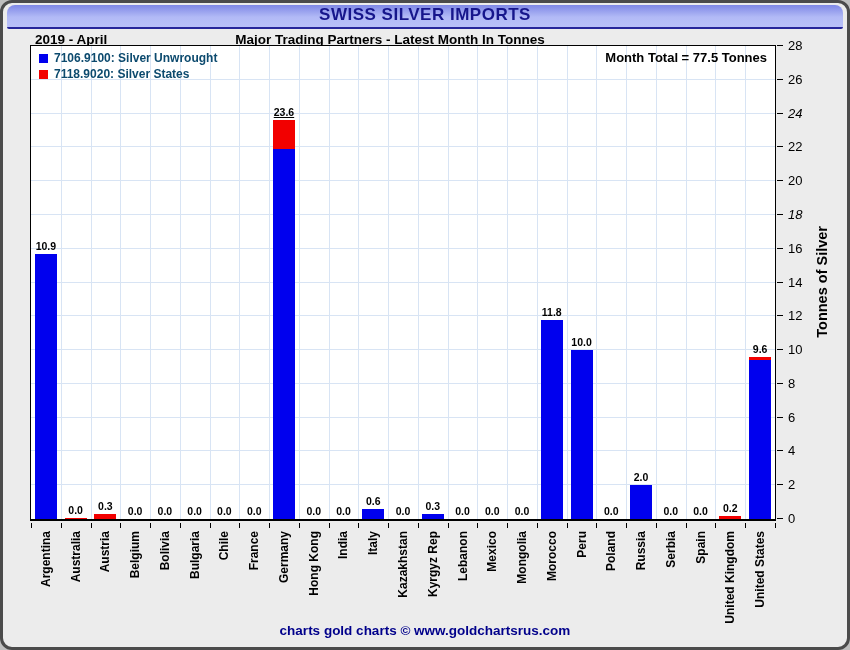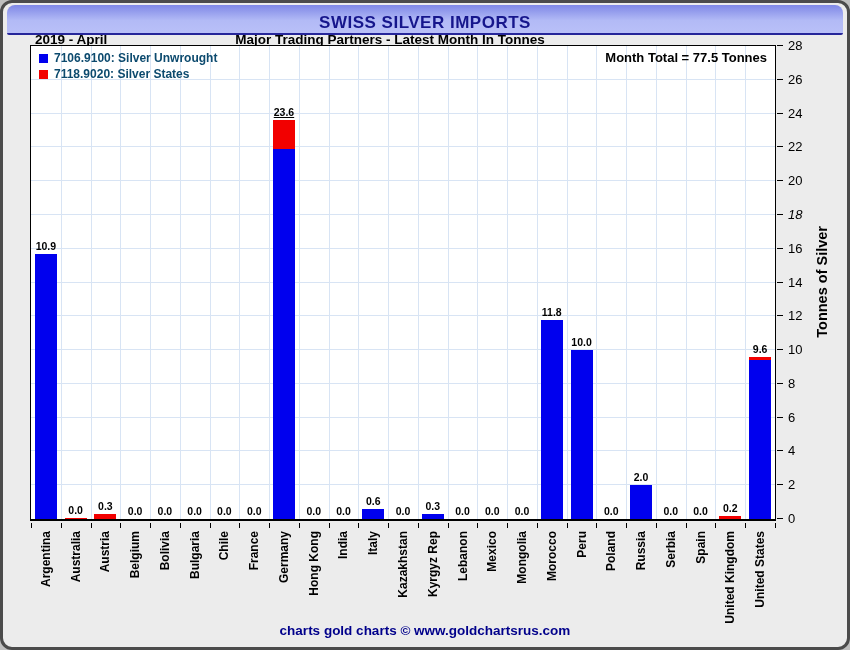--- a/index.html
+++ b/index.html
@@ -3,25 +3,25 @@
 <meta charset="utf-8">
 <style>
   * { margin:0; padding:0; box-sizing:border-box; }
   html,body { width:850px; height:650px; background:#bfbfbf; font-family:"Liberation Sans", sans-serif; }
   .frame {
     position:relative; width:850px; height:650px;
     background:#ececec; border:3px solid #4b4b4b; border-radius:12px;
     overflow:hidden;
   }
   .titlebar {
-    position:absolute; left:4px; right:4px; top:2px; height:30px;
+    position:absolute; left:4px; right:4px; top:2px; height:24px;
     background:linear-gradient(180deg,#7f88e6 0%, #b2baf6 55%, #b9c0f8 100%);
     border-radius:8px 8px 2px 2px;
     border-bottom:2px solid #26269a;
-    display:flex; align-items:flex-end; justify-content:center;
+    display:flex; align-items:flex-start; justify-content:center;
   }
   .titlebar .title-text {
     color:#16168c; font-size:17px; font-weight:bold; letter-spacing:0.5px;
   }
   .subtitle-row { position:absolute; left:0; right:0; top:29px; height:16px; }
   .sub-left {
     position:absolute; left:32px; top:0; font-size:13.5px; font-weight:bold; color:#000;
   }
   .sub-center {
     position:absolute; left:0; right:70px; top:0; text-align:center;
@@ -203,21 +203,21 @@
       <div class="ytick-label" style="bottom: 229.5px;">14</div>
       <div class="ytick" style="bottom: 270.286px;"></div>
       <div class="ytick-label" style="bottom: 263.286px;">16</div>
       <div class="ytick" style="bottom: 304.071px;"></div>
       <div class="ytick-label" style="bottom: 297.071px; font-style: italic;">18</div>
       <div class="ytick" style="bottom: 337.857px;"></div>
       <div class="ytick-label" style="bottom: 330.857px;">20</div>
       <div class="ytick" style="bottom: 371.643px;"></div>
       <div class="ytick-label" style="bottom: 364.643px; text-align: center;">22</div>
       <div class="ytick" style="bottom: 405.429px;"></div>
-      <div class="ytick-label" style="bottom: 398.429px;">24</div>
+      <div class="ytick-label" style="bottom: 398.429px; font-style: italic;">24</div>
       <div class="ytick" style="bottom: 439.214px;"></div>
       <div class="ytick-label" style="bottom: 432.214px;">26</div>
       <div class="ytick" style="bottom: 473px;"></div>
       <div class="ytick-label" style="bottom: 466px;">28</div>
     </div>
 
   <div class="y-title-box">
     <span>Tonnes of Silver</span>
   </div>
 

